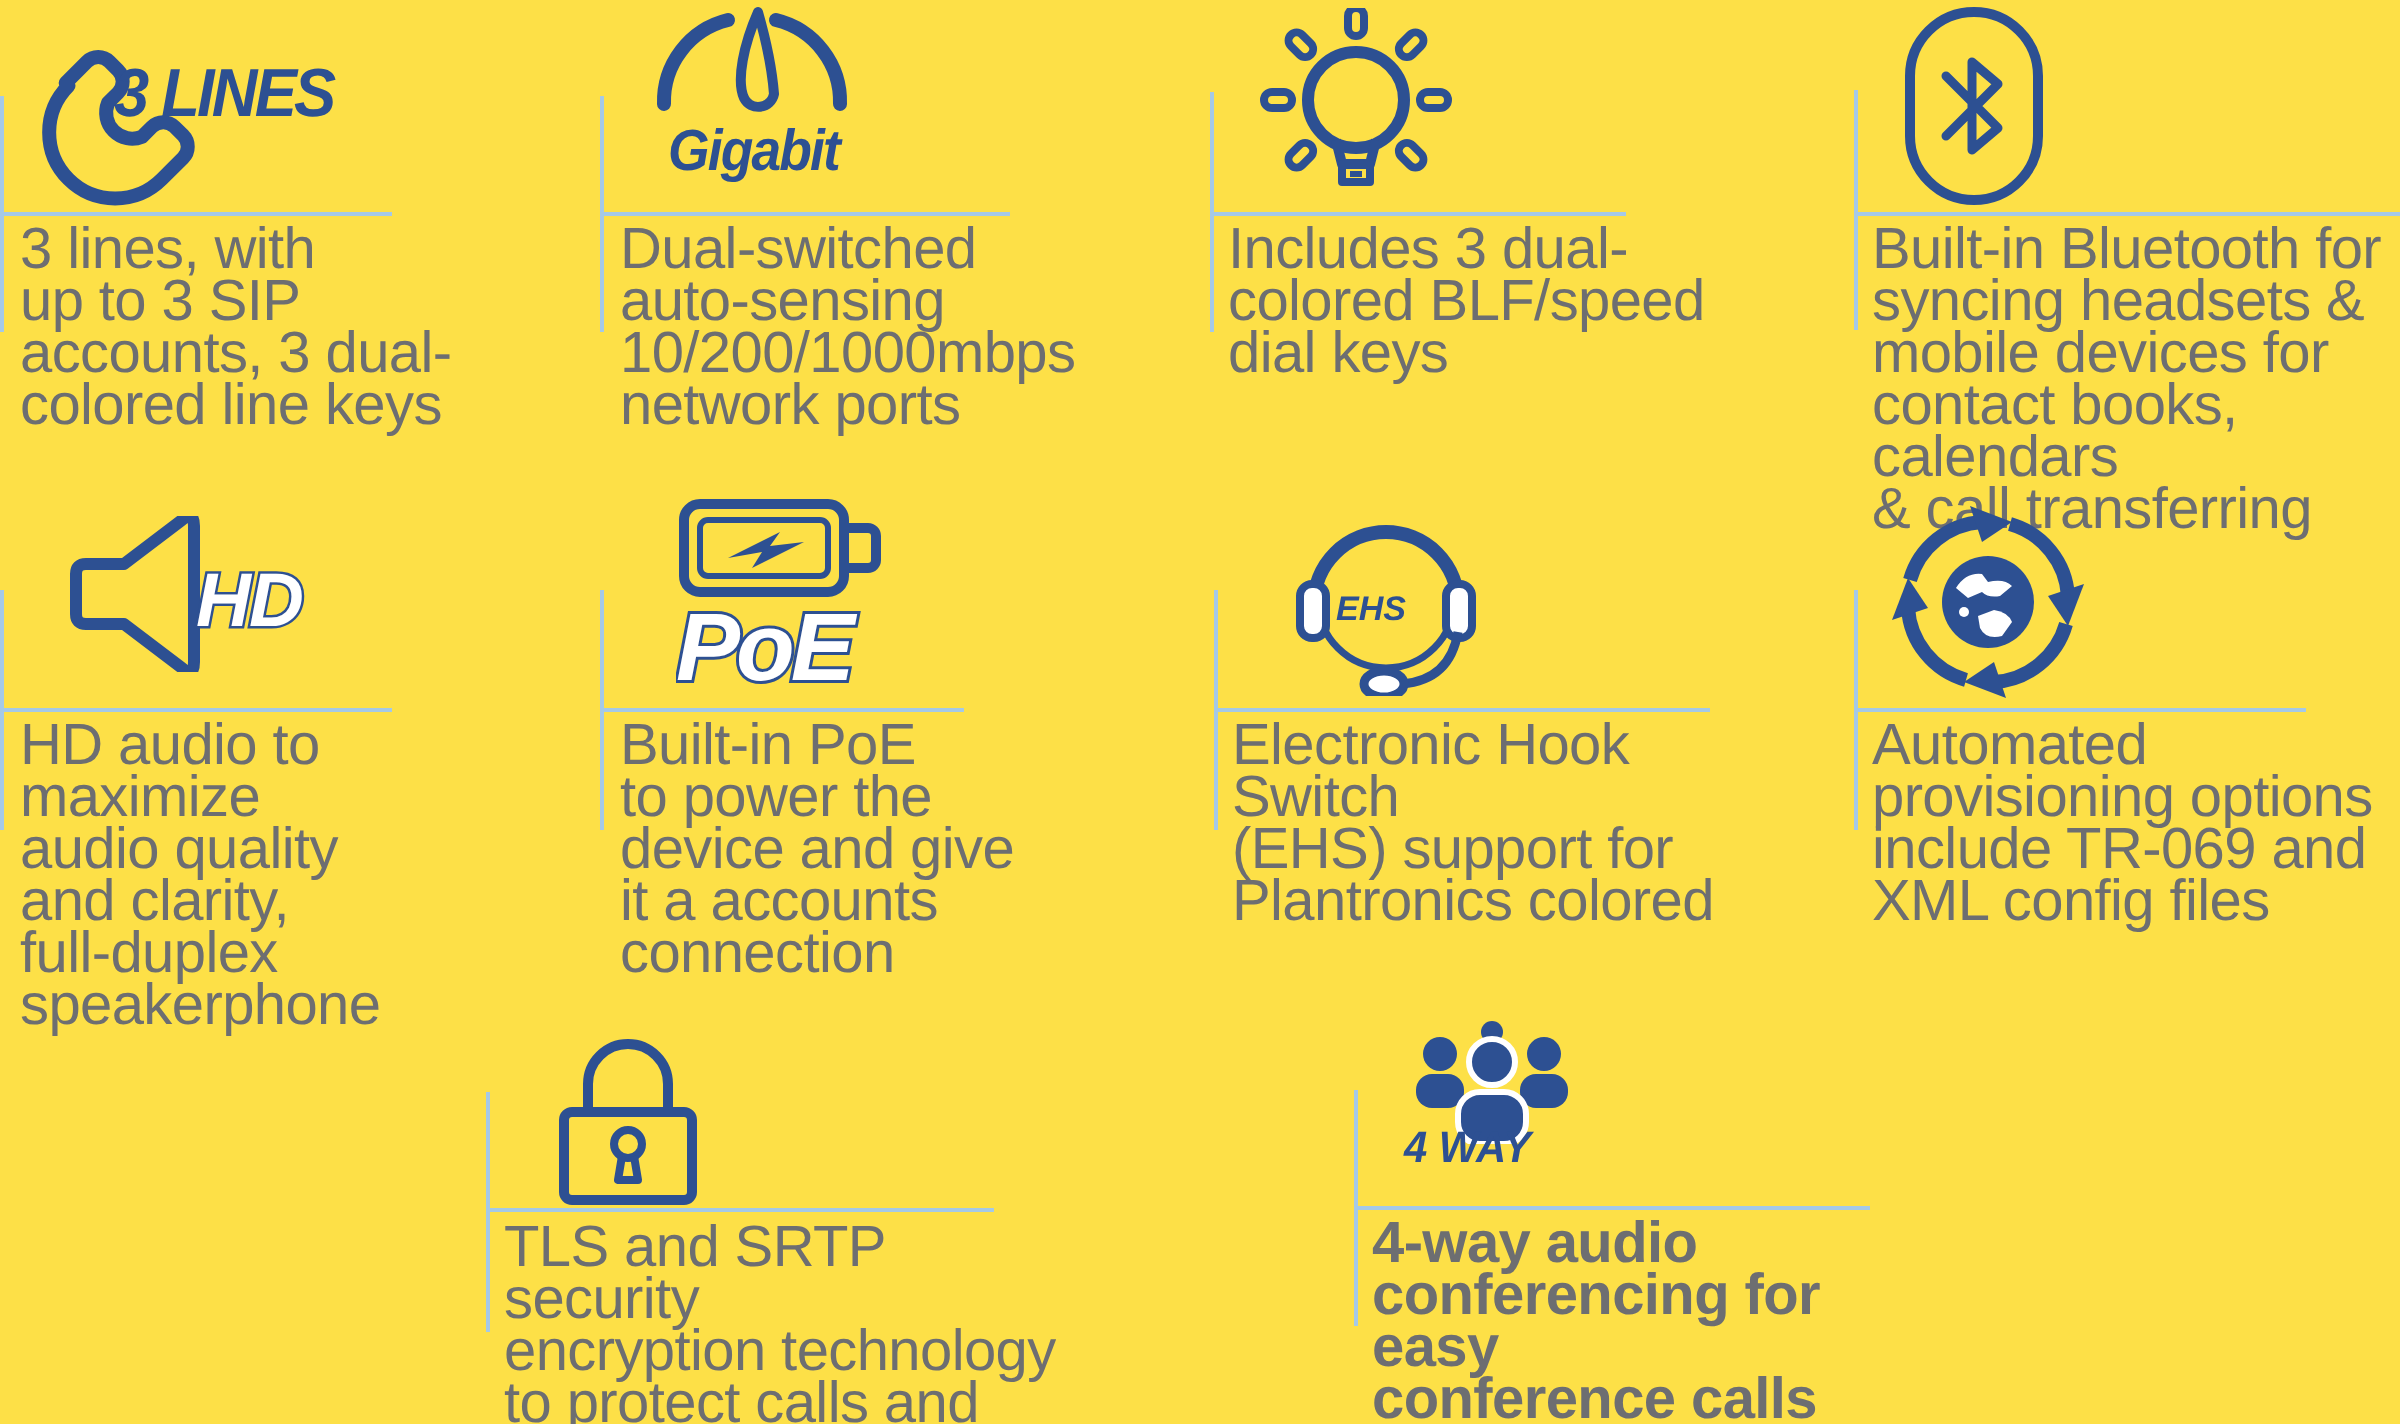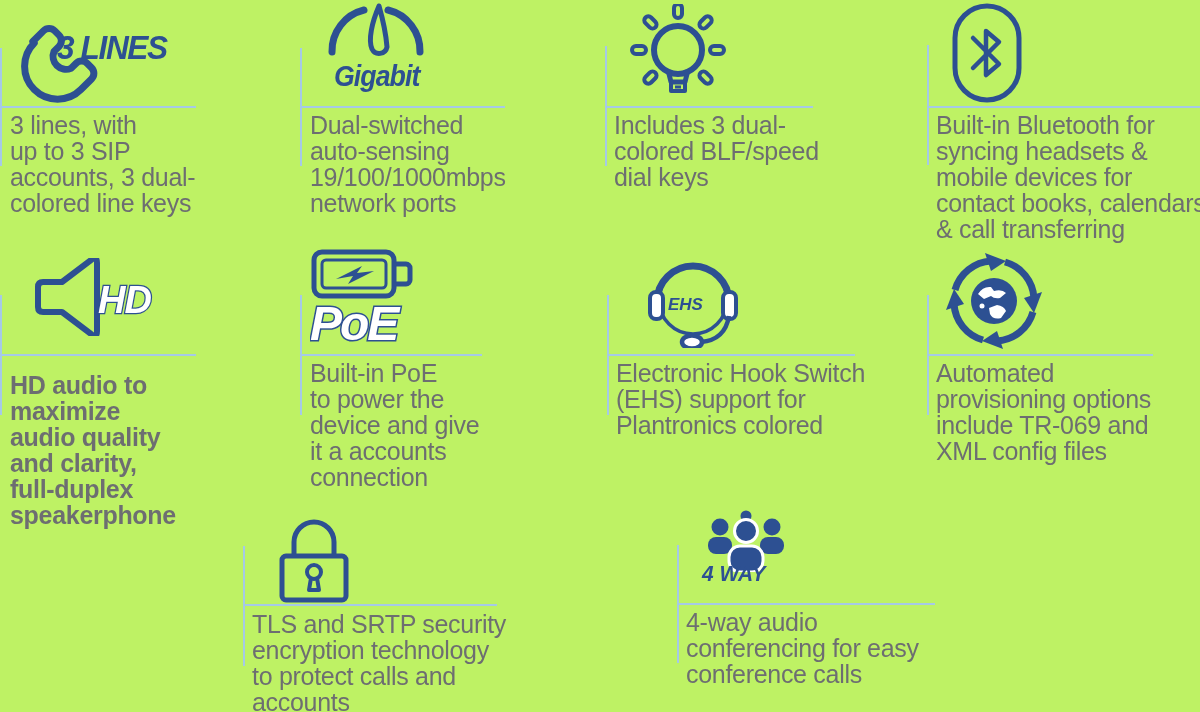--- a/index.html
+++ b/index.html
@@ -2,28 +2,28 @@
 <html style="--accent-blue: #2d5092; --text-gray: #6d6e71; --divider-blue: #a5c9e6;"><head>
 <meta charset="utf-8">
 <style>
   :root{
     --accent-blue:#2d5092;
     --text-gray:#6d6e71;
     --divider-blue:#a5c9e6;
   }
   html,body{margin:0;padding:0;background:#fff;}
   .canvas{
-    position:relative;width:1200px;height:712px;background:#bef264;
+    position:relative;width:1200px;height:712px;background:#fde047;
     overflow:hidden;font-family:"Liberation Sans",sans-serif;
   }
   .vline{position:absolute;width:2px;background:var(--divider-blue);}
   .hline{position:absolute;height:2px;background:var(--divider-blue);}
   .desc{
     position:absolute;color:var(--text-gray);
-    font-size:25px;line-height:26px;letter-spacing:-0.3px;
+    font-size:29px;line-height:26px;letter-spacing:-0.3px;
     white-space:pre-line;width:285px;
   }
   .icon{position:absolute;color:var(--accent-blue);line-height:0;}
   .iconlabel{
     position:absolute;color:var(--accent-blue);
     font-weight:bold;font-style:italic;
     transform-origin:left top;white-space:nowrap;
   }
   svg text{font-family:"Liberation Sans",sans-serif;}
 </style>
@@ -55,21 +55,21 @@
         <g fill="none" stroke="currentColor">
           <path d="M10 50 A42 42 0 0 1 42 8" stroke-width="7" stroke-linecap="round"></path>
           <path d="M66 8 A42 42 0 0 1 98 50" stroke-width="7" stroke-linecap="round"></path>
           <path d="M57 4 C50 20 46 38 50 47 a8 8 0 0 0 15 -2 C64 32 61 18 57 4 z" stroke-width="5" stroke-linejoin="round"></path>
         </g>
       </svg>
     </div>
     <span class="iconlabel" style="left:334px;top:60px;font-size:29px;letter-spacing:-1px;transform:scaleX(.92);">Gigabit</span>
     <div class="desc" style="left:310px;top:112px;">Dual-switched
 auto-sensing
-19/100/1000mbps
+10/200/1000mbps
 network ports</div>
   </section>
 
   <section>
     <div class="vline" style="left:605px;top:46px;height:120px;"></div>
     <div class="hline" style="left:605px;top:106px;width:208px;"></div>
     <div class="icon" style="left:618px;top:4px;">
       <svg width="120" height="98" viewBox="0 -2 120 98">
         <g fill="none" stroke="currentColor">
           <circle cx="60" cy="44" r="24" stroke-width="6"></circle>
@@ -113,32 +113,32 @@
 
   <section>
     <div class="vline" style="left:0;top:295px;height:120px;"></div>
     <div class="hline" style="left:0;top:354px;width:196px;"></div>
     <div class="icon" style="left:34px;top:258px;">
       <svg width="132" height="78" viewBox="0 0 132 78">
         <path d="M9 24 H28 L57 2 Q63 -3 63 5 V73 Q63 81 57 76 L28 54 H9 Q4 54 4 49 V29 Q4 24 9 24 Z" fill="none" stroke="currentColor" stroke-width="6" stroke-linejoin="round"></path>
         <text x="64" y="55" font-size="38" font-weight="bold" font-style="italic" fill="#ffffff" stroke="currentColor" stroke-width="2.5" paint-order="stroke" letter-spacing="-1">HD</text>
       </svg>
     </div>
-    <div class="desc" style="left:10px;top:372px;font-weight:bold;">HD audio to
+    <div class="desc" style="left:10px;top:360px;">HD audio to
 maximize
 audio quality
 and clarity,
 full-duplex
 speakerphone</div>
   </section>
 
   <section>
     <div class="vline" style="left:300px;top:295px;height:120px;"></div>
     <div class="hline" style="left:300px;top:354px;width:182px;"></div>
-    <div class="icon" style="left:310px;top:248px;">
+    <div class="icon" style="left:338px;top:248px;">
       <svg width="108" height="100" viewBox="0 0 108 100">
         <g fill="none" stroke="currentColor">
           <rect x="4" y="4" width="80" height="44" rx="8" stroke-width="5"></rect>
           <rect x="12" y="12" width="64" height="28" rx="4" stroke-width="3"></rect>
           <path d="M84 16 h12 a4 4 0 0 1 4 4 v12 a4 4 0 0 1 -4 4 H84" stroke-width="5"></path>
         </g>
         <path d="M26 31 L52 18 L47 25 L64 23 L38 36 L43 28 Z" fill="currentColor"></path>
         <text x="0" y="92" font-size="48" font-weight="bold" font-style="italic" fill="#ffffff" stroke="currentColor" stroke-width="3" paint-order="stroke" letter-spacing="-2">PoE</text>
       </svg>
     </div>
@@ -224,18 +224,18 @@
           <circle cx="72" cy="17" r="8.5"></circle>
           <rect x="60" y="27" width="24" height="17" rx="8"></rect>
           <g stroke="#ffffff" stroke-width="3">
             <circle cx="46" cy="21" r="11.5"></circle>
             <rect x="29" y="36" width="34" height="26" rx="11"></rect>
           </g>
         </g>
       </svg>
     </div>
     <span class="iconlabel" style="left:702px;top:561px;font-size:22px;letter-spacing:0;transform:scaleX(.95);">4 WAY</span>
-    <div class="desc" style="left:686px;top:609px;">4-way audio
+    <div class="desc" style="left:686px;top:609px;font-weight:bold;">4-way audio
 conferencing for easy
 conference calls</div>
   </section>
 
 </div>
 
 </body></html>

